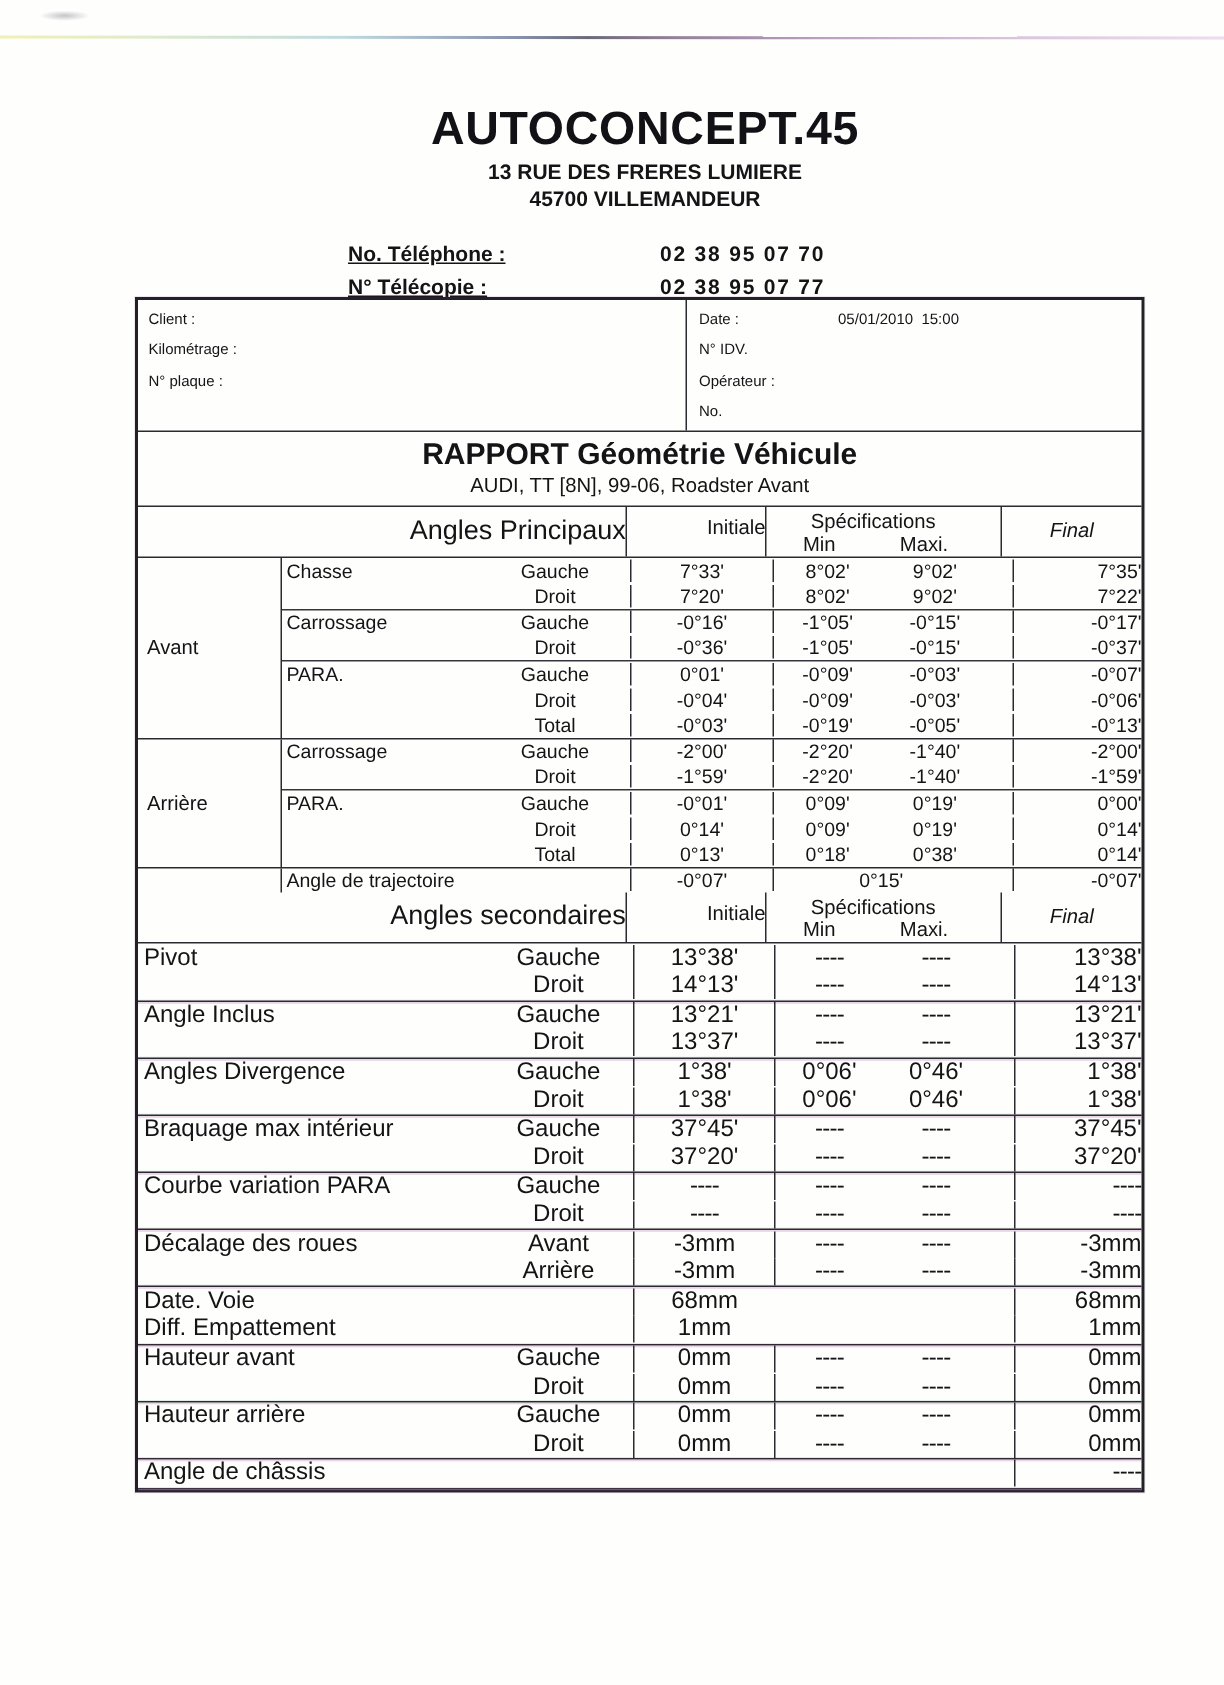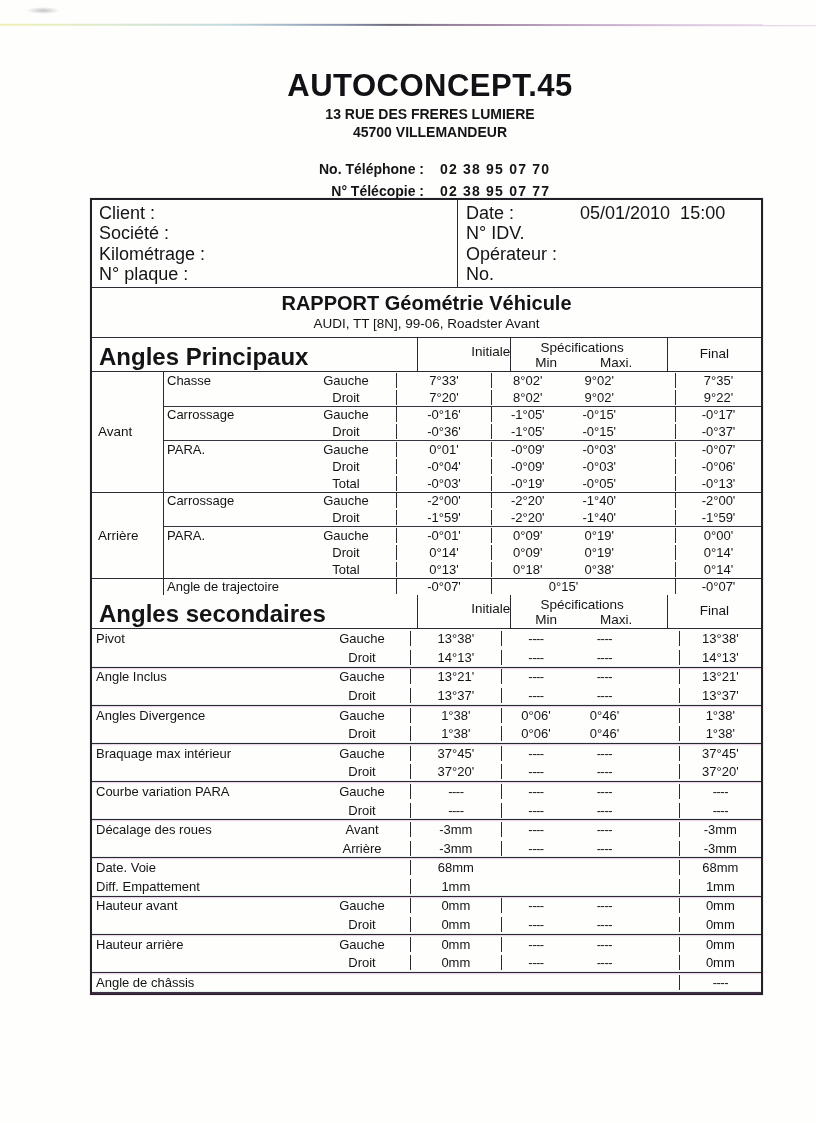--- a/index.html
+++ b/index.html
@@ -18,76 +18,76 @@
   }
   .smudge { position:absolute; left:26px; top:7px; width:34px; height:7px;
     background:radial-gradient(ellipse at center,rgba(90,90,100,.35),rgba(90,90,100,0) 70%); }
 
   
   .letterhead { position:absolute; left:0; top:68px; width:860px; text-align:center; }
   .company { font-size:31px; font-weight:800; letter-spacing:.5px; color:#121216; }
   .addr { font-size:14px; font-weight:700; margin-top:2px; }
   .phones { position:absolute; left:232px; top:158px; width:360px; font-size:14px; font-weight:700; }
   .phone-row { display:flex; height:22px; align-items:center; }
-  .phone-row .lbl { width:192px; text-align:right; }
+  .phone-row .lbl { width:192px; text-align:left;text-decoration:underline; }
   .phone-row .val { padding-left:16px; letter-spacing:1.2px; white-space:pre; }
 
   
   .doc {
     position:absolute; left:90px; top:198px; width:673px;
     border:2px solid #232128;
     box-shadow:0 0 0 .5px rgba(120,40,120,.15);
     background:transparent;
   }
 
   
   .info { display:flex; height:88px; border-bottom:1.8px solid #2c2931; }
   .info-left { width:366px; border-right:1.8px solid #2c2931; padding:3px 0 0 7px; }
   .info-right { flex:1; padding:3px 0 0 8px; }
-  .info-row { height:20.5px; font-size:18px; display:flex; align-items:center; white-space:pre; }
+  .info-row { height:20.5px; font-size:10px; display:flex; align-items:center; white-space:pre; }
   .info-row .flabel { }
   .info-row .fvalue { padding-left:66px; }
 
   
   .titlebox { height:50px; text-align:center; padding-top:4px; border-bottom:1.8px solid #2c2931; }
   .rtitle { font-size:20px; font-weight:800; }
   .rsub { font-size:13.5px; margin-top:1px; }
 
   
   .thead { display:flex; height:34px; border-bottom:1.8px solid #2c2931; font-size:13.5px; }
-  .th-title { width:332px; font-size:24px; font-weight:700; padding:5px 0 0 7px; }
+  .th-title { width:332px; font-size:18px; font-weight:400; padding:5px 0 0 7px;text-align:right; }
   .col-b { border-left:1.5px solid #2c2931; }
   .th-ini { width:95px; text-align:right; padding-top:6px; }
   .th-spec { width:160px; padding-top:2px; }
   .th-spec .spec-top { text-align:center; padding-right:14px; }
   .th-spec .spec-sub { display:flex; padding-right:16px;justify-content:center; }
   .th-spec .spec-sub span { flex:1; text-align:center; }
-  .th-fin { width:96px; text-align:center; padding-top:8px; }
+  .th-fin { width:96px; text-align:center; padding-top:8px;font-style:italic; }
 
   
   .pgroup { display:flex; border-bottom:1.5px solid #2c2931; }
   .pgroup:last-child { border-bottom:none; }
   .group-label { width:100px; border-right:1.5px solid #2c2931; display:flex; align-items:center; padding-left:6px; font-size:13.5px; }
   .group-body { flex:1; }
   .pblock { }
   .pblock + .pblock { border-top:1.2px solid #38343d; }
   .prow { display:flex; height:16.8px; align-items:center; font-size:13px; }
   .c-angle { width:132px; padding-left:3px; }
   .c-side  { width:100px; text-align:center; }
   .c-ini   { width:95px; text-align:center; }
   .c-spec  { width:160px; display:flex; padding-right:16px; }
   .c-spec span { flex:1; text-align:center; }
   .c-spec-merged { width:160px; text-align:center; padding-right:16px; }
-  .c-fin   { width:86px; text-align:center;margin-left:24px; }
+  .c-fin   { width:86px; text-align:right; }
   .c-angle-wide { width:232px; padding-left:3px; }
 
   
   .sgroup { border-bottom:1.6px solid #2c2931; box-shadow:0 1.2px 0 rgba(170,60,160,.22), inset 0 -0.5px 0 rgba(90,170,130,.25); }
   .sgroup:last-child { border-bottom:1.4px solid #3a3640; }
-  .srow { display:flex; height:18.6px; align-items:center; font-size:13px; }
+  .srow { display:flex; height:18.6px; align-items:center; font-size:16px; }
   .s-name { width:232px; padding-left:4px; }
   .s-side { width:100px; text-align:center; }
   .dashes { letter-spacing:-.5px; }
 </style>
 </head>
 <body>
 
 <div class="scan-line"></div>
 <div class="smudge"></div>
 
@@ -106,21 +106,20 @@
     <span class="lbl">N° Télécopie :</span>
     <span class="val">02 38 95 07 77</span>
   </div>
 </div>
 
 <div class="doc">
 
   <div class="info">
     <div class="info-left" id="info-left">
         <div class="info-row"><span class="flabel">Client :</span></div>
-        <div class="info-row"><span class="flabel">Société :</span></div>
         <div class="info-row"><span class="flabel">Kilométrage :</span></div>
         <div class="info-row"><span class="flabel">N° plaque :</span></div>
       </div>
     <div class="info-right" id="info-right">
         <div class="info-row"><span class="flabel">Date :</span><span class="fvalue">05/01/2010  15:00</span></div>
         <div class="info-row"><span class="flabel">N° IDV.</span></div>
         <div class="info-row"><span class="flabel">Opérateur :</span></div>
         <div class="info-row"><span class="flabel">No.</span></div>
       </div>
   </div>
@@ -159,21 +158,21 @@
               <div class="c-fin col-b">7°35'</div>
             </div>
             <div class="prow">
               <div class="c-angle"></div>
               <div class="c-side">Droit</div>
               <div class="c-ini col-b">7°20'</div>
               <div class="c-spec col-b">
                 <span>8°02'</span>
                 <span>9°02'</span>
               </div>
-              <div class="c-fin col-b">9°22'</div>
+              <div class="c-fin col-b">7°22'</div>
             </div>
           </div>
           <div class="pblock">
             <div class="prow">
               <div class="c-angle">Carrossage</div>
               <div class="c-side">Gauche</div>
               <div class="c-ini col-b">-0°16'</div>
               <div class="c-spec col-b">
                 <span>-1°05'</span>
                 <span>-0°15'</span>

